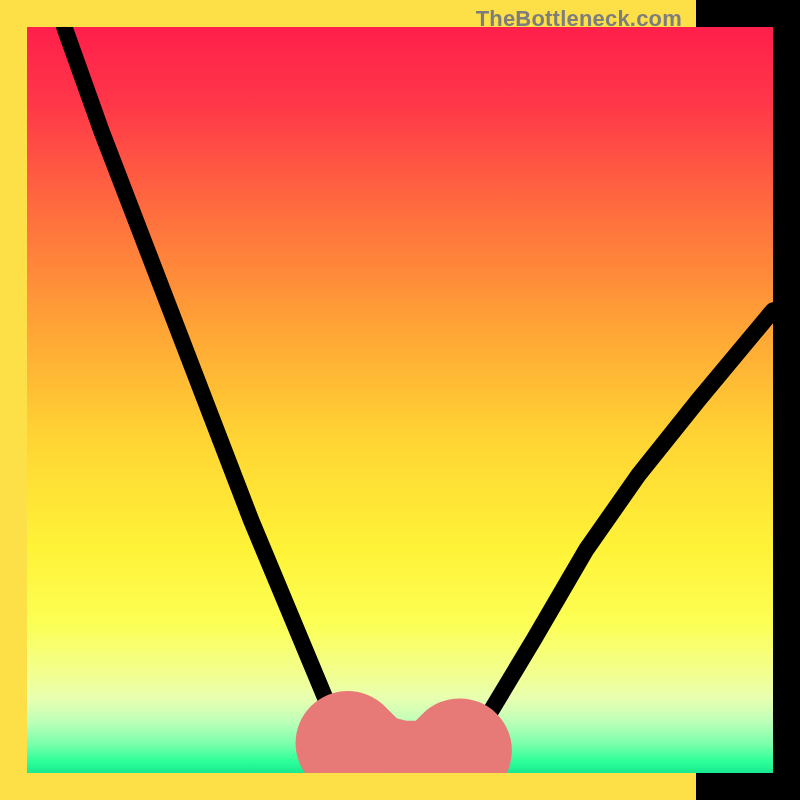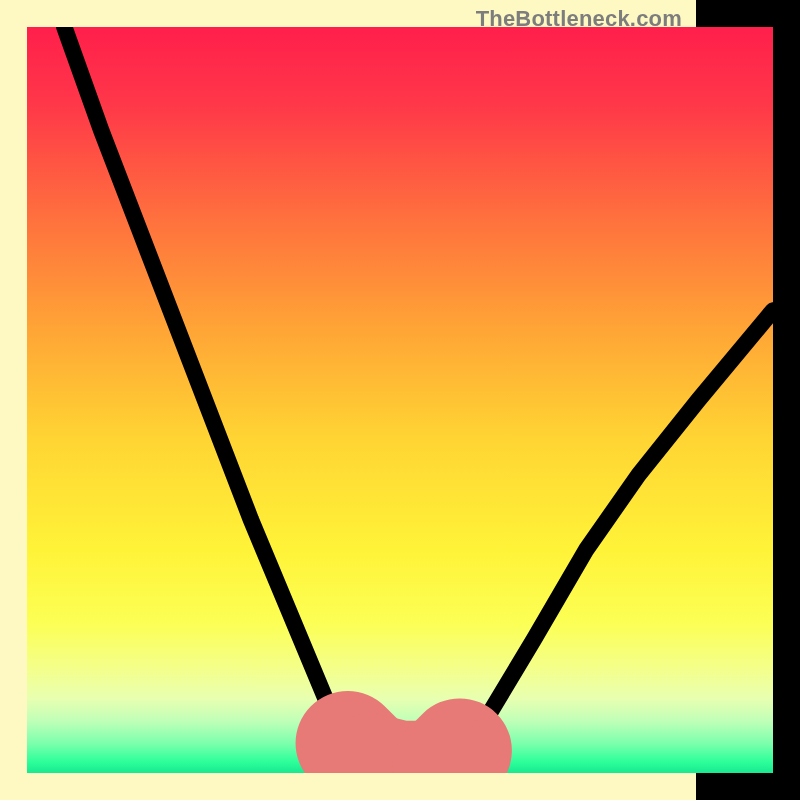--- a/index.html
+++ b/index.html
@@ -7,21 +7,21 @@
     padding: 0;
     width: 800px;
     height: 800px;
     background: #000;
     overflow: hidden;
   }
   .frame {
     position: relative;
     width: 696px;
     height: 800px;
-    background: #fef9c3;
+    background: #fde047;
   }
   .watermark {
     position: absolute;
     top: 6px;
     right: 14px;
     font-family: Arial, Helvetica, sans-serif;
     font-size: 22px;
     font-weight: 600;
     color: #7d7d7d;
     letter-spacing: 0.2px;

